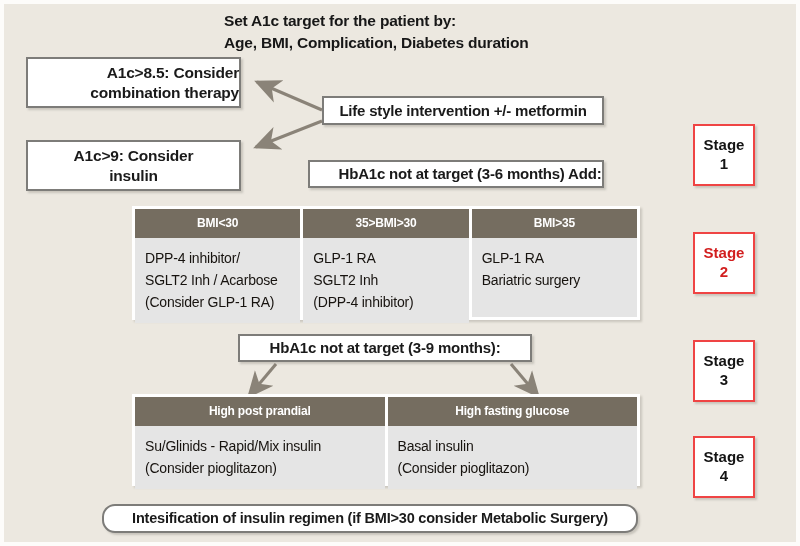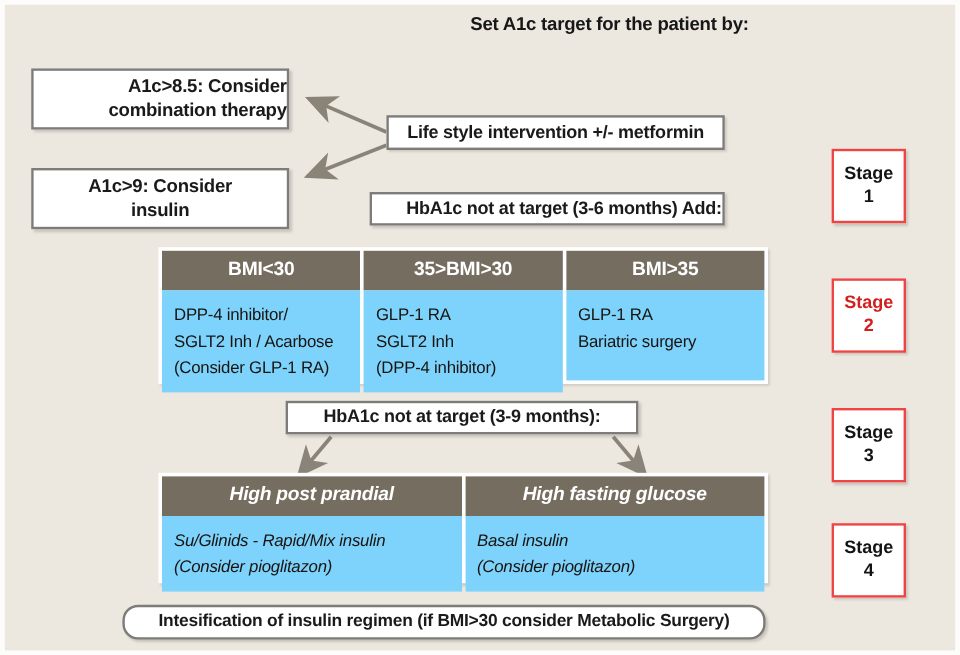--- a/index.html
+++ b/index.html
@@ -31,21 +31,21 @@
     text-align: center;
     font-weight: bold;
     color: #1a1a1a;
     line-height: 1.28;
     box-shadow: 2px 2px 2px rgba(120,115,105,0.30);
     letter-spacing: -0.2px;
   }
   
   .title {
     position: absolute;
-    text-align: right;
+    text-align: left;
     font-weight: bold;
     color: #171717;
     line-height: 1.42;
     letter-spacing: -0.2px;
   }
   
   .stage {
     position: absolute;
     width: 62px;
     height: 62px;
@@ -76,27 +76,27 @@
   .tcol {
     display: flex;
     flex-direction: column;
     flex: 1 1 0;
     min-width: 0;
   }
   .thead {
     background: #756d60;
     color: #ffffff;
     font-weight: bold;
-    font-size: 16px;
+    font-size: 12px;
     text-align: center;
     padding: 7px 4px 8px;
     letter-spacing: -0.2px;
   }
   .tbody {
-    background: #7dd3fc;
+    background: #e5e5e5;
     flex: 1;
     padding: 9px 9px 10px 10px;
     font-size: 14px;
     color: #17130f;
     line-height: 1.58;
     letter-spacing: -0.2px;
   }
   .tbody .ln { white-space: nowrap; }
   svg.arrows {
     position: absolute;
@@ -105,20 +105,21 @@
     pointer-events: none;
   }
 </style>
 </head>
 <body>
 
 <div id="canvas">
 
   <div class="title" style="left:220px; top:6px; width:400px; font-size:15.5px;">
     <div>Set A1c target for the patient by:</div>
+    <div>Age, BMI, Complication, Diabetes duration</div>
   </div>
 
   <svg class="arrows" viewBox="0 0 800 546">
     <defs>
       <marker id="ah" markerWidth="9" markerHeight="9" refX="7.6" refY="4.5" orient="auto" markerUnits="strokeWidth">
         <path d="M0,0.6 L8.6,4.5 L0,8.4 L2.4,4.5 Z" fill="#8a8378"></path>
       </marker>
     </defs>
     <line x1="318" y1="106" x2="253" y2="78" stroke="#8a8378" stroke-width="3.1" marker-end="url(#ah)"></line>
     <line x1="318" y1="117" x2="252" y2="143" stroke="#8a8378" stroke-width="3.1" marker-end="url(#ah)"></line>
@@ -164,21 +165,21 @@
     <div class="tcol">
       <div class="thead">BMI&gt;35</div>
       <div class="tbody">
         <div class="ln">GLP-1 RA</div>
         <div class="ln">Bariatric surgery</div>
         <div class="ln"></div>
       </div>
     </div>
   </div>
 
-  <div class="tbl" style="left:128px; top:390px; width:508px; height:92px;font-style:italic;">
+  <div class="tbl" style="left:128px; top:390px; width:508px; height:92px;">
     <div class="tcol">
       <div class="thead">High post prandial</div>
       <div class="tbody">
         <div class="ln">Su/Glinids - Rapid/Mix insulin</div>
         <div class="ln">(Consider pioglitazon)</div>
       </div>
     </div>
     <div class="tcol">
       <div class="thead">High fasting glucose</div>
       <div class="tbody">

